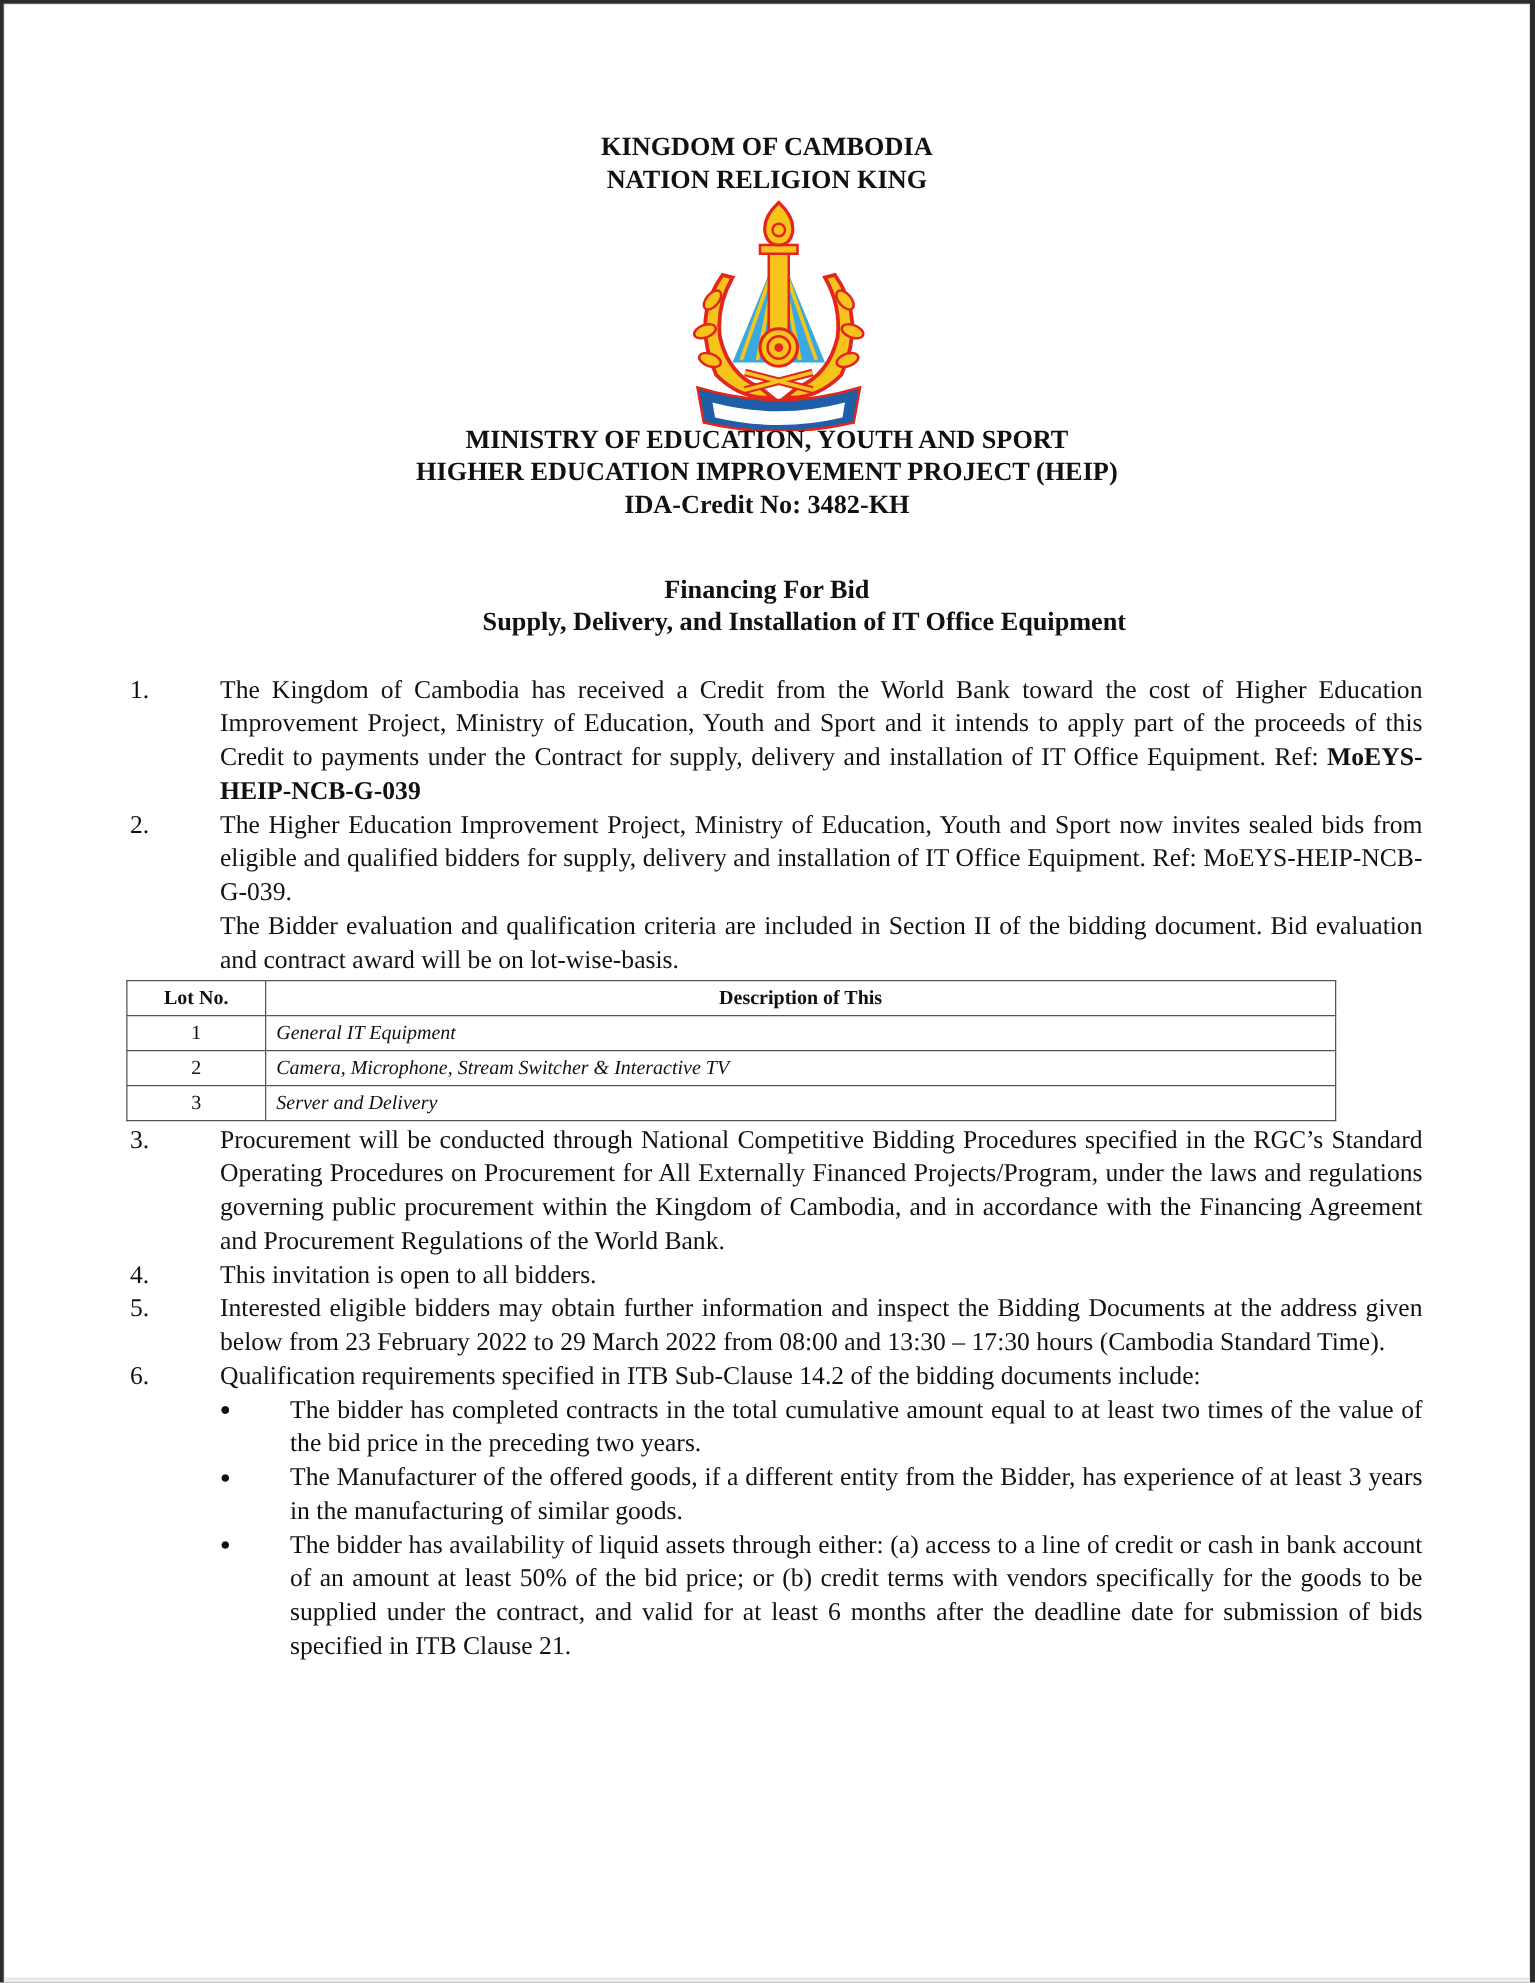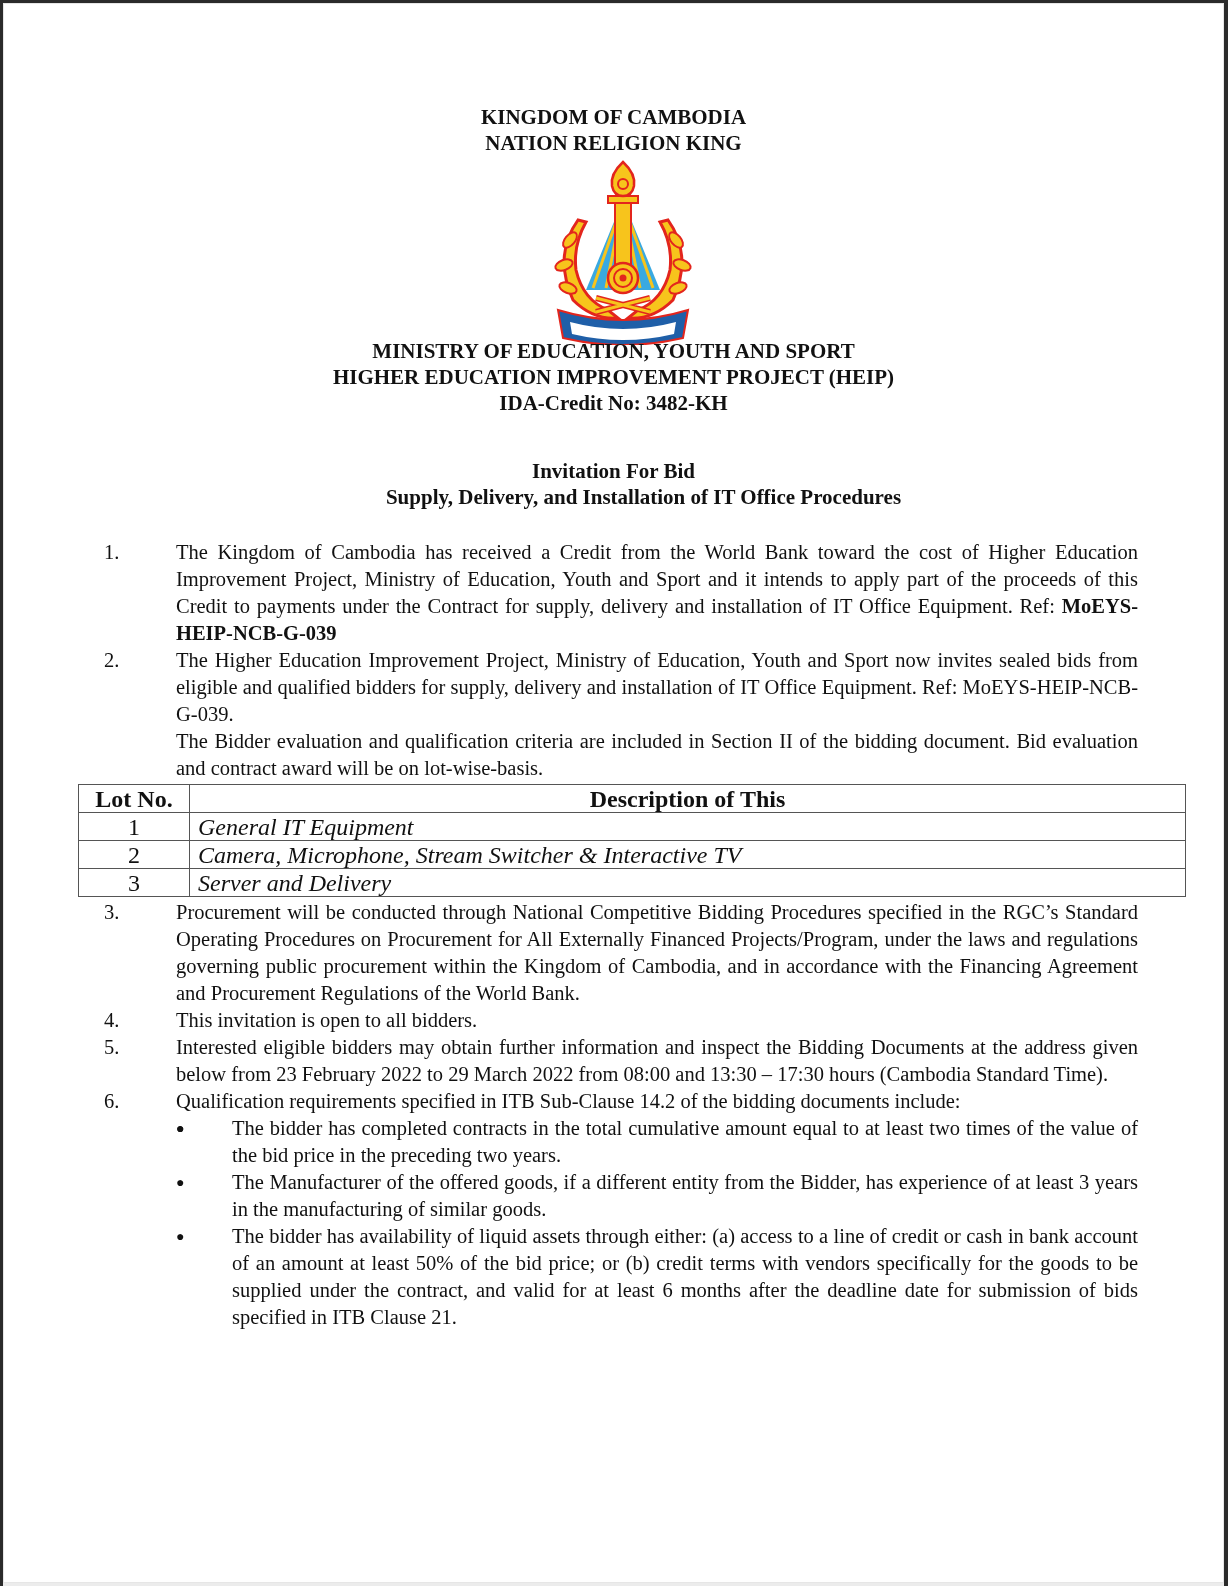--- a/index.html
+++ b/index.html
@@ -44,24 +44,24 @@
     padding-left: 173px;
     padding-right: 86px;
     text-align: justify;
   }
   .item .num {
     position: absolute; left: 101px; top: 0;
   }
   .para { padding-left: 173px; padding-right: 86px; text-align: justify; }
 
   table.lots {
-    margin-left: 75px;
-    width: 1108px;
+    margin-left: 98px;
+    width: 968px;
     border-collapse: collapse;
-    font-size: 24px; line-height: 26px;
+    font-size: 16px; line-height: 26px;
     margin-top: 2px; margin-bottom: 2px;
   }
   table.lots th, table.lots td {
     border: 1px solid #555;
     padding: 1px 8px 0 8px;
   }
   table.lots th { font-weight: bold; text-align: center; }
   table.lots td.lot-no { text-align: center; width: 94px; }
   table.lots td.desc { text-align: left; font-style: italic; }
 
@@ -127,22 +127,22 @@
     </svg>
   </div>
 
   <div class="hdr hdr2 center">
     <div>MINISTRY OF EDUCATION, YOUTH AND SPORT</div>
     <div>HIGHER EDUCATION IMPROVEMENT PROJECT (HEIP)</div>
     <div>IDA-Credit No: 3482-KH</div>
   </div>
 
   <div class="hdr hdr3 center">
-    <div>Invitation For Bid</div>
-    <div class="subtitle-line2">Supply, Delivery, and Installation of IT Office Procedures</div>
+    <div>Financing For Bid</div>
+    <div class="subtitle-line2">Supply, Delivery, and Installation of IT Office Equipment</div>
   </div>
 
   <div class="body-text">
 
     <div class="item">
       <span class="num">1.</span>
       <span>The Kingdom of Cambodia has received a Credit from the World Bank toward the cost of Higher Education Improvement Project, Ministry of Education, Youth and Sport and it intends to apply part of the proceeds of this Credit to payments under the Contract for supply, delivery and installation of IT Office Equipment. Ref: </span><b>MoEYS-HEIP-NCB-G-039</b>
     </div>
 
     <div class="item">

